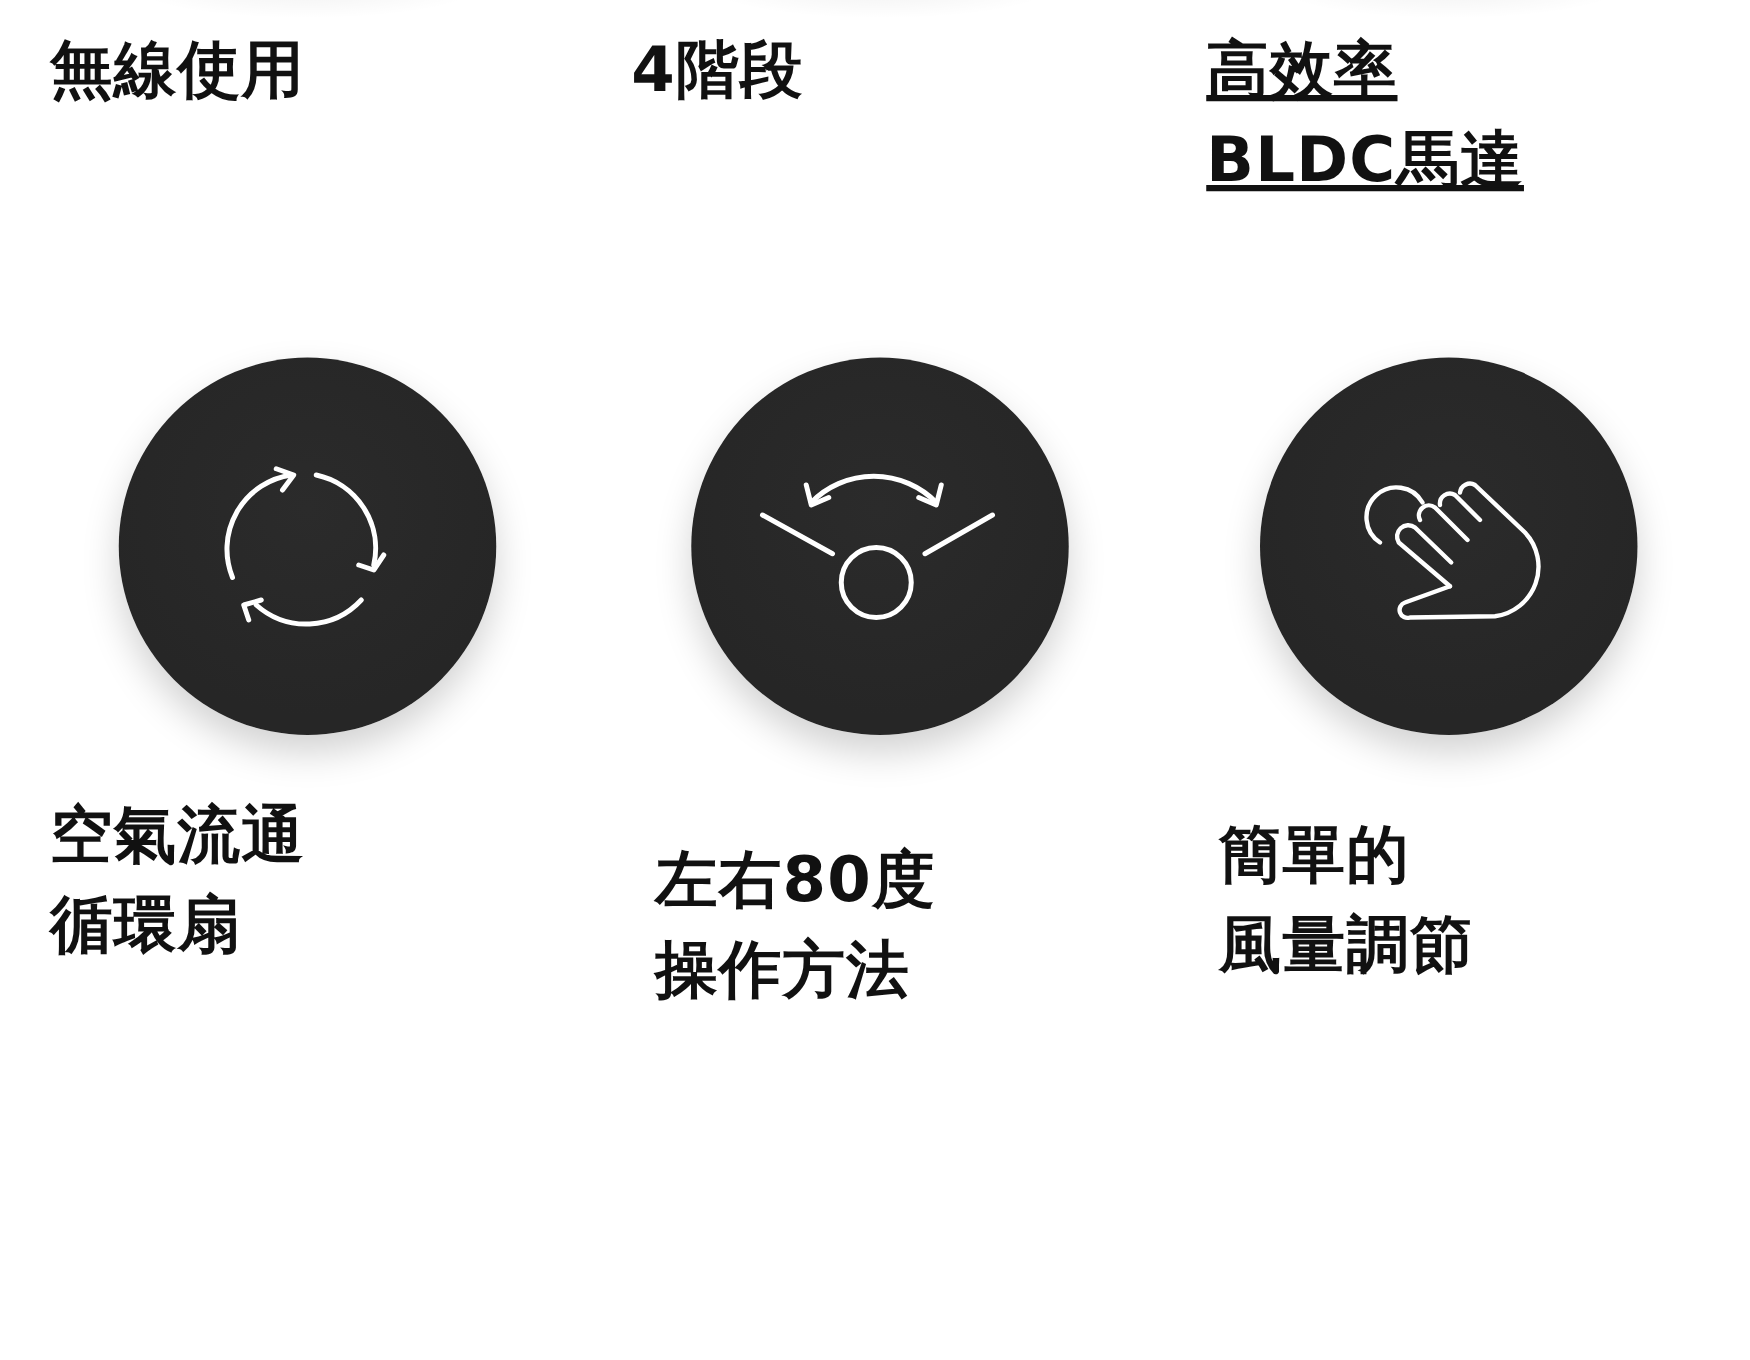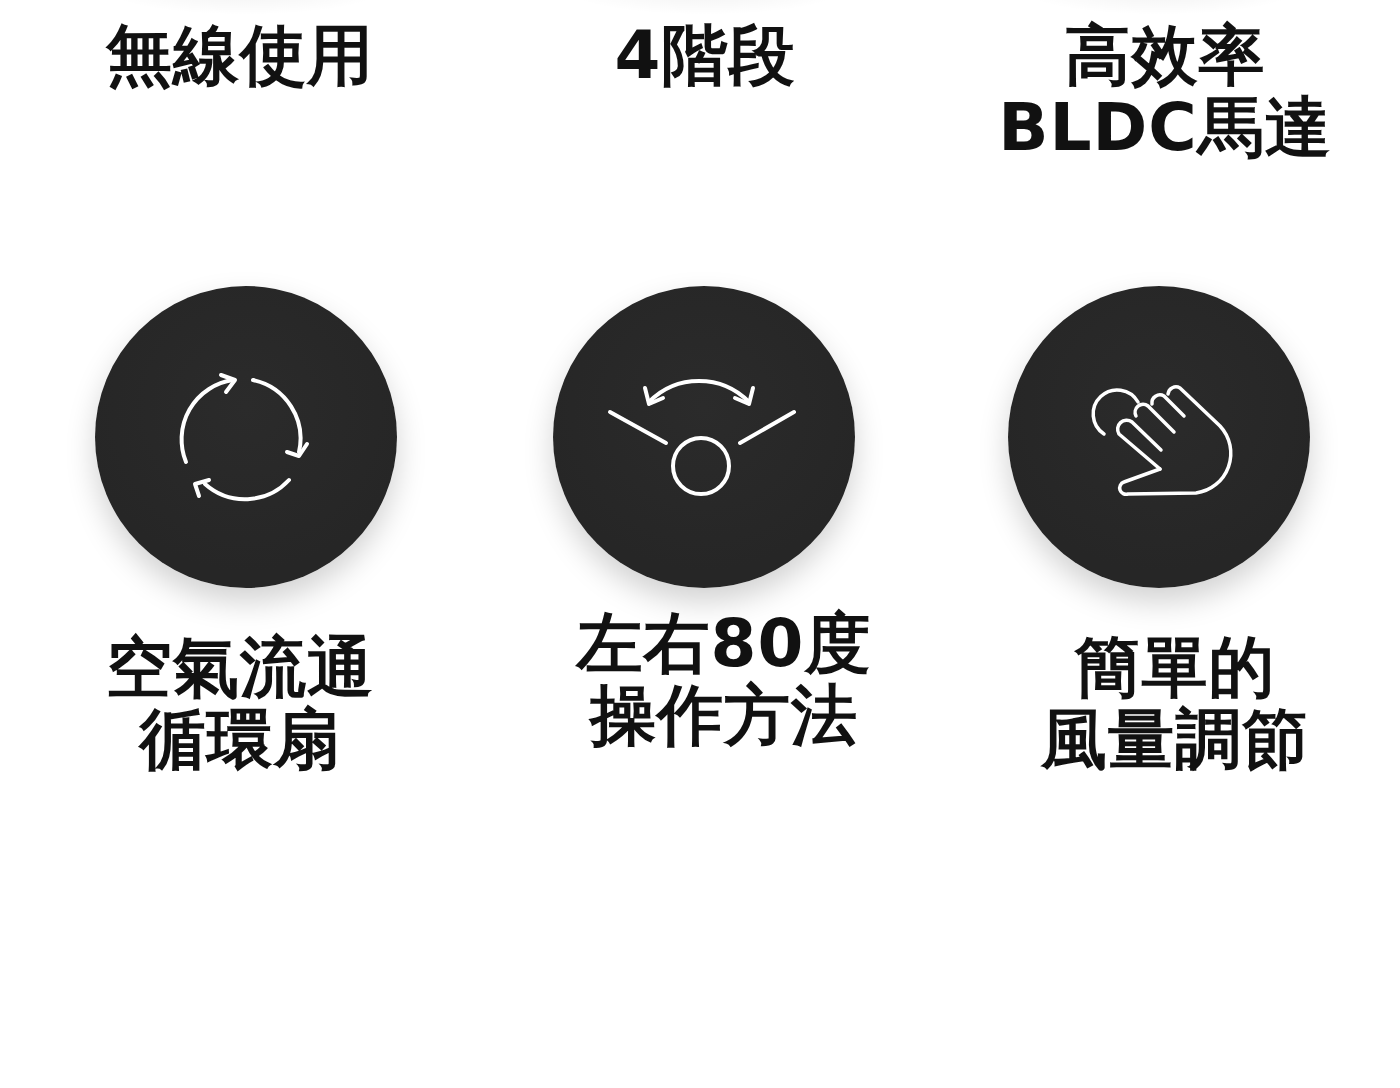--- a/index.html
+++ b/index.html
@@ -1,41 +1,41 @@
 <!DOCTYPE html>
 <html><head>
 <meta charset="utf-8">
 <style>
   html, body { margin: 0; padding: 0; background: #ffffff; }
   body { width: 1400px; height: 1088px; position: relative; overflow: hidden;
          font-family: "DejaVu Sans", "Liberation Sans", sans-serif; color: #111; }
   .top-shadow { position: absolute; top: -40px; height: 55px; border-radius: 50%;
          background: radial-gradient(ellipse at center, rgba(0,0,0,0.06), rgba(0,0,0,0) 70%); }
-  .caption { position: absolute; text-align: center; font-weight: bold; font-size: 66px;
+  .caption { position: absolute; font-weight: bold; font-size: 50px;
              line-height: 72px; letter-spacing: 1px; }
   .caption div { white-space: nowrap; }
   .circle { position: absolute; width: 302px; height: 302px; border-radius: 50%;
             background: radial-gradient(circle at 50% 40%, #2b2b2b, #262626 70%);
             box-shadow: 0 14px 30px rgba(0,0,0,0.18); }
   .circle svg { position: absolute; left: 0; top: 0; width: 302px; height: 302px; }
 </style>
 </head>
 <body>
 
 <div class="top-shadow" style="left:100px;width:290px;"></div>
 <div class="top-shadow" style="left:560px;width:290px;"></div>
 <div class="top-shadow" style="left:1015px;width:290px;"></div>
 
 <div class="caption" style="left:40px;top:20px;width:400px;">
   <div>無線使用</div>
 </div>
 <div class="caption" style="left:505px;top:20px;width:400px;">
   <div>4階段</div>
 </div>
-<div class="caption" style="left:965px;top:20px;width:400px;">
+<div class="caption" style="left:965px;top:20px;width:400px;text-decoration:underline;">
   <div>高效率</div>
   <div>BLDC馬達</div>
 </div>
 
 <div class="circle" style="left:95px;top:286px;">
   <svg viewBox="0 0 302 302" fill="none" stroke="#fff" stroke-width="4" stroke-linecap="round" stroke-linejoin="round">
 
     <path d="M 91 176 A 60 60 0 0 1 138 94"></path>
     <path d="M 126 89 L 140 94 L 131 106"></path>
     <path d="M 158 94 A 60 60 0 0 1 204 166"></path>
@@ -63,20 +63,20 @@
     <path d="M 128 130 A 8 8 0 0 1 140 120 L 166 146"></path>
     <path d="M 144 118 A 8 8 0 0 1 156 110 L 176 130"></path>
     <path d="M 160 108 A 8 8 0 0 1 172 102 L 212 140 A 40 40 0 0 1 188 207 L 120 208 A 6 6 0 0 1 116 196 L 152 183"></path>
   </svg>
 </div>
 
 <div class="caption" style="left:40px;top:632px;width:400px;">
   <div>空氣流通</div>
   <div>循環扇</div>
 </div>
-<div class="caption" style="left:524px;top:608px;width:400px;">
+<div class="caption" style="left:524px;top:668px;width:400px;">
   <div>左右80度</div>
   <div>操作方法</div>
 </div>
-<div class="caption" style="left:975px;top:632px;width:400px;">
+<div class="caption" style="left:975px;top:648px;width:400px;">
   <div>簡單的</div>
   <div>風量調節</div>
 </div>
 
 </body></html>

